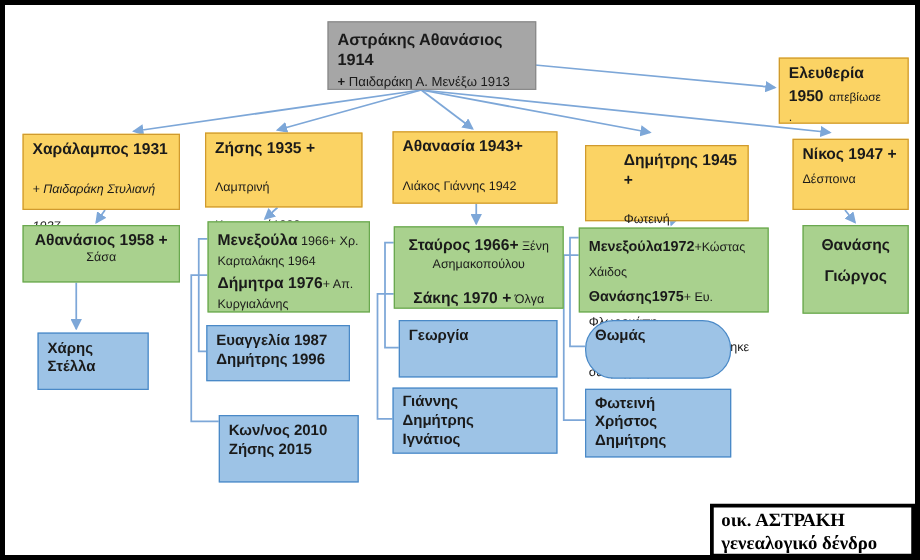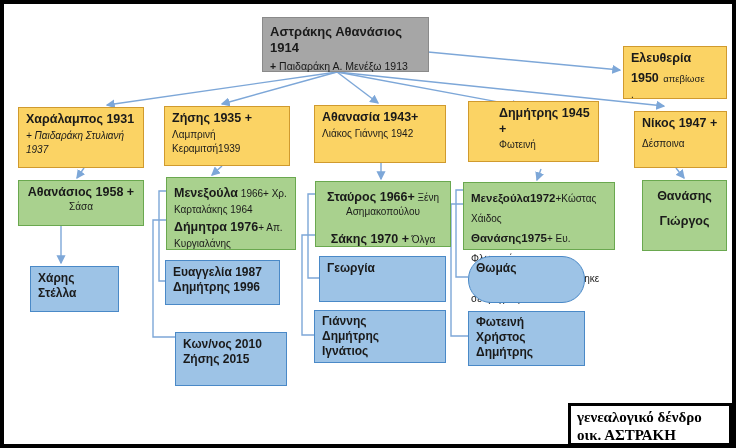--- a/index.html
+++ b/index.html
@@ -18,35 +18,35 @@
   .box{
     position:absolute;box-sizing:border-box;
     color:#1a1a1a;padding:4px 7px;line-height:1.25;
   }
   .gray{background:var(--gray-fill,#A6A6A6);border:1.5px solid var(--gray-border,#8a8a8a);}
   .orange{background:var(--orange-fill,#FFD966);border:1.5px solid var(--orange-border,#D09A2E);}
   .green{background:var(--green-fill,#A9D18E);border:1.5px solid var(--green-border,#6AA84F);}
   .blue{background:var(--blue-fill,#9DC3E6);border:1.5px solid var(--blue-border,#4A89C7);}
 
   .title{font-weight:bold;font-size:12.5px;}
-  .sub{font-size:10px;margin-top:2px;}
+  .sub{font-size:10px;margin-top:18px;}
   .italic{font-style:italic;}
   .small{font-size:10px;}
   .bold{font-weight:bold;}
   .center{text-align:center;}
   .big{font-size:12.5px;font-weight:bold;}
   .blue .line{font-weight:bold;font-size:12px;}
   .gap{height:9px;}
 
   .b-root{left:258px;top:13px;width:167px;height:55px;padding-top:6px;}
   .b-eleftheria{left:619px;top:42px;width:104px;height:53px;}
   .b-xaralampos{left:14px;top:103px;width:126px;height:61px;}
   .b-zisis{left:160px;top:102px;width:126px;height:60px;}
   .b-athanasia{left:310px;top:101px;width:132px;height:58px;}
-  .b-dimitris{left:464px;top:97px;width:131px;height:61px;padding-left:30px;}
+  .b-dimitris{left:464px;top:112px;width:131px;height:61px;padding-left:30px;}
   .b-nikos{left:630px;top:107px;width:93px;height:57px;}
   .b-athanasios58{left:14px;top:176px;width:126px;height:46px;}
   .b-menexoula66{left:162px;top:173px;width:130px;height:73px;line-height:1.3;}
   .b-stavros{left:311px;top:177px;width:136px;height:66px;}
   .b-menexoula72{left:459px;top:178px;width:152px;height:68px;line-height:1.25;}
   .b-thanasis{left:638px;top:176px;width:85px;height:71px;padding-top:8px;}
   .b-xaris{left:26px;top:262px;width:89px;height:46px;}
   .b-evangelia{left:161px;top:256px;width:115px;height:45px;}
   .b-konnos{left:171px;top:328px;width:112px;height:54px;}
   .b-athgeo{left:315px;top:252px;width:127px;height:46px;}
@@ -201,17 +201,17 @@
     <div class="line">Θωμάς</div>
   </div>
 
   <div class="box blue b-foteini">
     <div class="line">Φωτεινή</div>
     <div class="line">Χρήστος</div>
     <div class="line">Δημήτρης</div>
   </div>
 
   <div class="caption">
+    <div>οικ. ΑΣΤΡΑΚΗ</div>
     <div>γενεαλογικό δένδρο</div>
-    <div>οικ. ΑΣΤΡΑΚΗ</div>
   </div>
 
 </div>
 
 </body></html>

